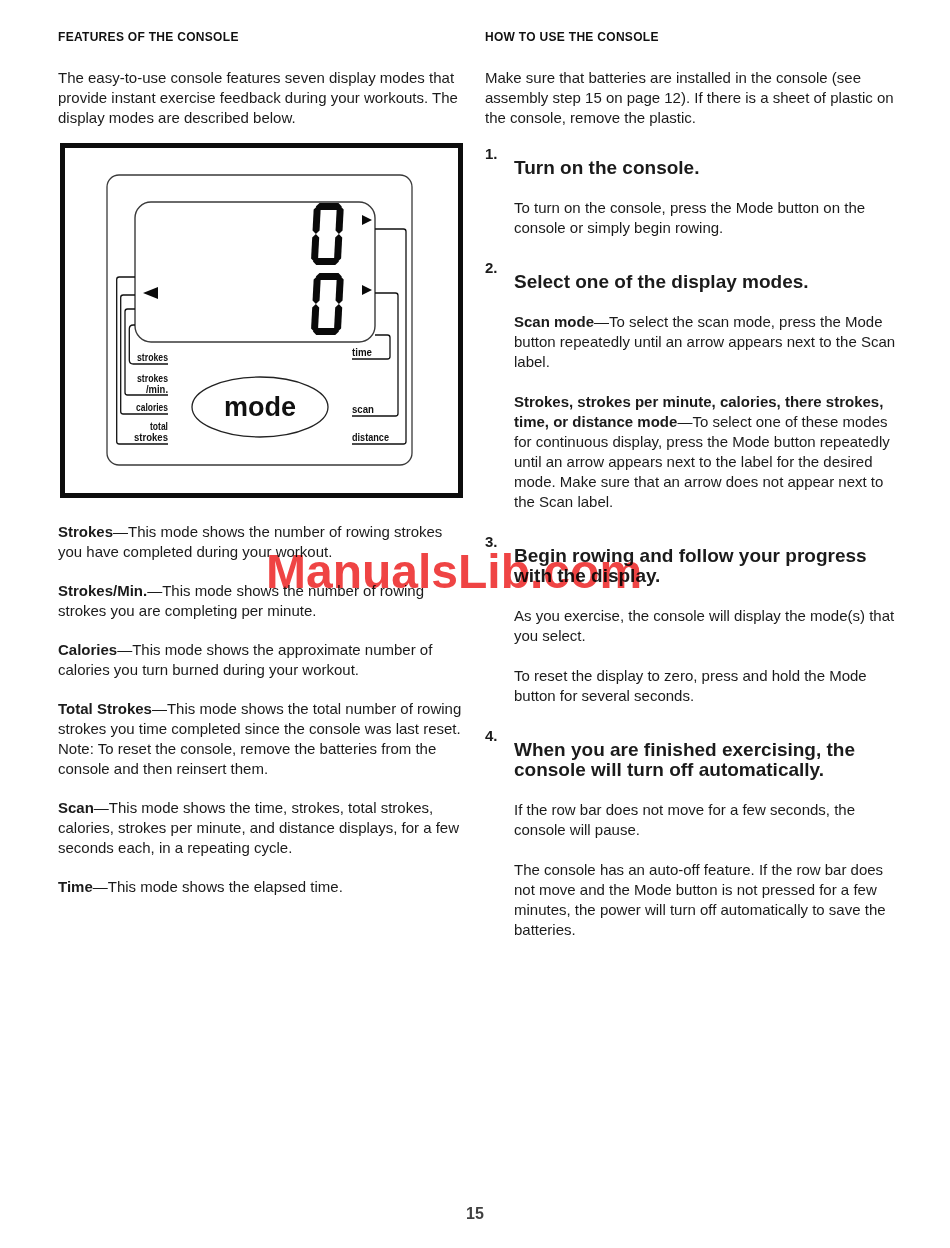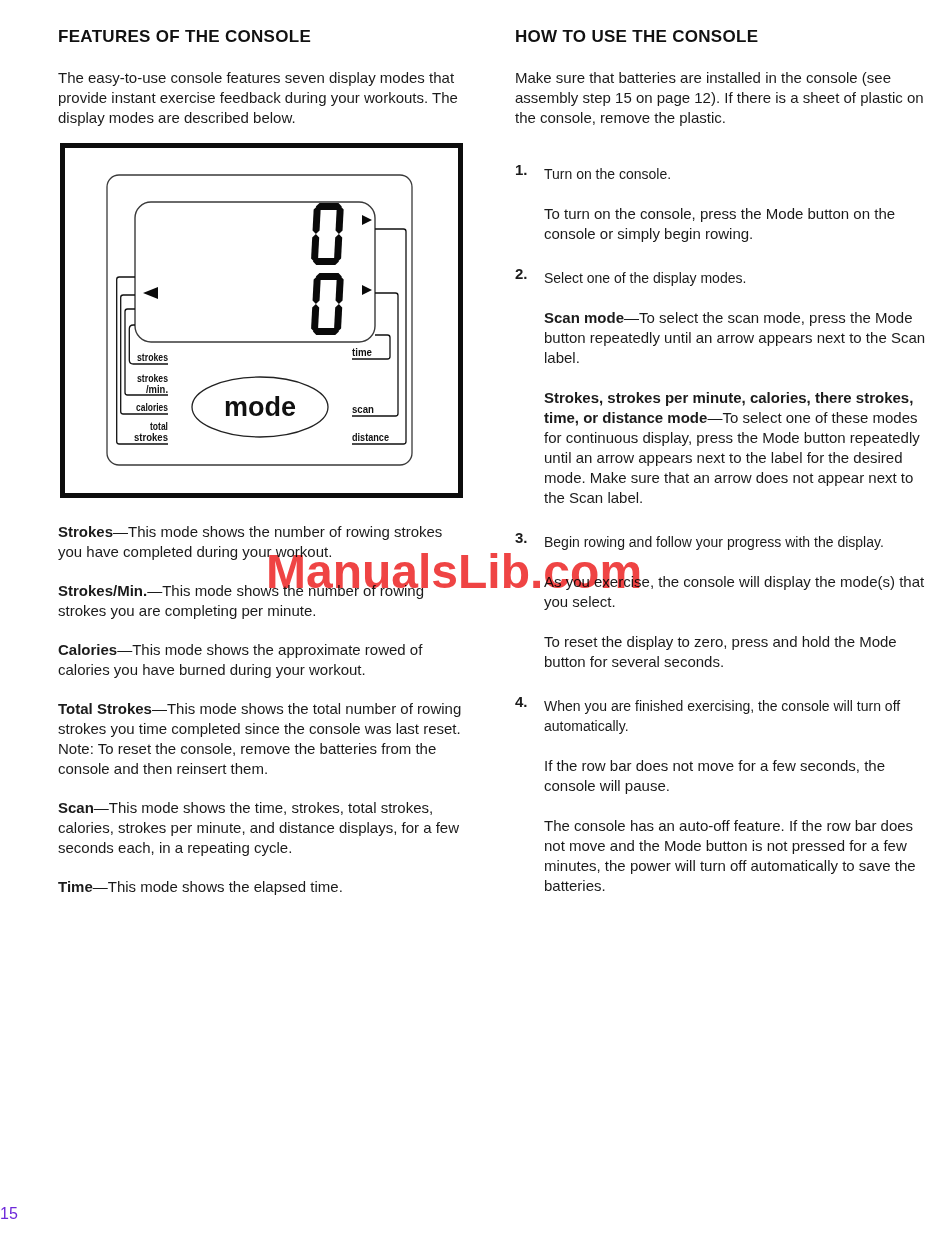--- a/index.html
+++ b/index.html
@@ -2,41 +2,41 @@
 <html><head>
 <meta charset="utf-8">
 <style>
   html,body { margin:0; padding:0; }
   body {
     width:950px; height:1248px; background:#ffffff; position:relative;
     font-family:"Liberation Sans", sans-serif; color:#1b1b1b; overflow:hidden;
   }
   .col { position:absolute; top:27px; }
   .col-left  { left:58px;  width:406px; }
-  .col-right { left:515px; width:412px; }
-  .heading { font-size:17px; font-weight:bold; color:#111; letter-spacing:0.3px; margin:0 0 21px 0; line-height:20px; }
+  .col-right { left:485px; width:412px; }
+  .heading { font-size:12px; font-weight:bold; color:#111; letter-spacing:0.3px; margin:0 0 21px 0; line-height:20px; }
   p.body-text { font-size:15px; line-height:20px; margin:0 0 19px 0; }
   p.intro { margin-bottom:15px; }
   .figure { width:403px; height:355px; margin:3px 0 24px 2px; position:relative; }
   .modep b { font-weight:bold; }
   .step { display:flex; margin:0; }
   .step-num { flex:none; width:29px; font-size:15px; font-weight:bold; line-height:20px; }
   .step-body { flex:1; }
-  .step-title { font-size:14px; font-weight:normal; line-height:20px; margin:4px 0 20px 0; }
+  .step-title { font-size:19px; font-weight:bold; line-height:20px; margin:14px 0 20px 0; }
   .step-para { font-size:15px; line-height:20px; margin:0 0 20px 0; }
   .step-para b { font-weight:bold; }
   .watermark {
     position:absolute; left:266px; top:544px; z-index:10;
     font-size:48px; font-weight:bold; letter-spacing:0px;
     color:#ef4444; mix-blend-mode:multiply; white-space:nowrap;
     pointer-events:none;
   }
   .page-number {
-    position:absolute; left:0; right:0; top:1205px; 
-    font-size:16px; font-weight:normal; color:#6d28d9;
+    position:absolute; left:0; right:0; top:1205px; text-align:center;
+    font-size:16px; font-weight:bold; color:#404040;
   }
   svg text { font-family:"Liberation Sans", sans-serif; }
   .diag-label { font-size:11px; font-weight:bold; fill:#111; }
   .mode-text  { font-size:27px; font-weight:bold; fill:#111; }
 </style>
 </head>
 <body>
 
 <div class="col col-left">
   <div class="heading">FEATURES OF THE CONSOLE</div>
@@ -90,29 +90,29 @@
       <text class="diag-label" x="292" y="270" textLength="22" lengthAdjust="spacingAndGlyphs">scan</text>
       <text class="diag-label" x="292" y="298" textLength="37" lengthAdjust="spacingAndGlyphs">distance</text>
 
       <ellipse cx="200" cy="264" rx="68" ry="30" fill="none" stroke="#222" stroke-width="1.3"></ellipse>
       <text class="mode-text" x="200" y="273" text-anchor="middle">mode</text>
     </svg>
   </div>
 
   <p class="body-text modep"><b>Strokes</b><span>—This mode shows the number of rowing strokes you have completed during your workout.</span></p>
   <p class="body-text modep"><b>Strokes/Min.</b><span>—This mode shows the number of rowing strokes you are completing per minute.</span></p>
-  <p class="body-text modep"><b>Calories</b><span>—This mode shows the approximate rowed of calories you have burned during your workout.</span></p>
+  <p class="body-text modep"><b>Calories</b><span>—This mode shows the approximate number of calories you turn burned during your workout.</span></p>
   <p class="body-text modep"><b>Total Strokes</b><span>—This mode shows the total number of rowing strokes you time completed since the console was last reset. Note: To reset the console, remove the batteries from the console and then reinsert them.</span></p>
   <p class="body-text modep"><b>Scan</b><span>—This mode shows the time, strokes, total strokes, calories, strokes per minute, and distance displays, for a few seconds each, in a repeating cycle.</span></p>
   <p class="body-text modep"><b>Time</b><span>—This mode shows the elapsed time.</span></p>
 </div>
 
 <div class="col col-right">
   <div class="heading">HOW TO USE THE CONSOLE</div>
-  <p class="body-text intro" style="margin-bottom:32px;">Make sure that batteries are installed in the console (see assembly step 15 on page 12). If there is a sheet of plastic on the console, remove the plastic.</p>
+  <p class="body-text intro" style="margin-bottom:16px;">Make sure that batteries are installed in the console (see assembly step 15 on page 12). If there is a sheet of plastic on the console, remove the plastic.</p>
 
   <div class="step">
     <div class="step-num">1.</div>
     <div class="step-body">
       <p class="step-title">Turn on the console.</p>
       <p class="step-para"><b></b><span>To turn on the console, press the Mode button on the console or simply begin rowing.</span></p>
     </div>
   </div>
 
   <div class="step">

